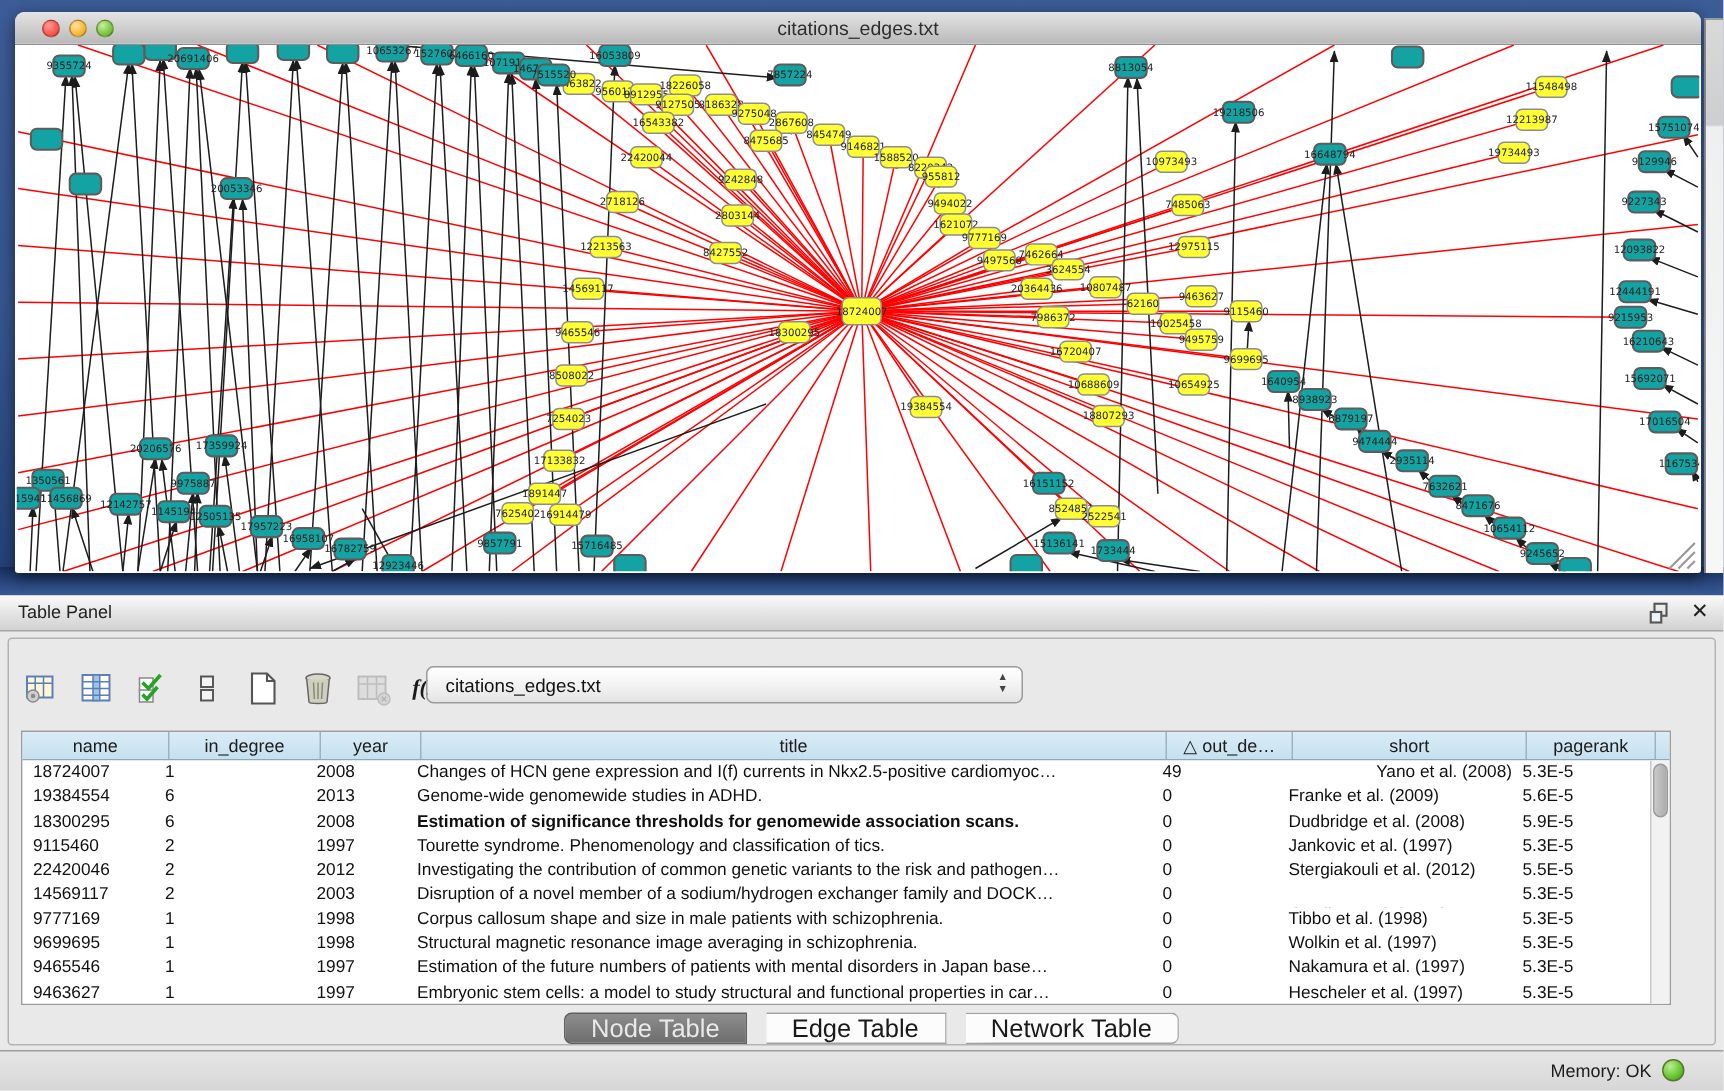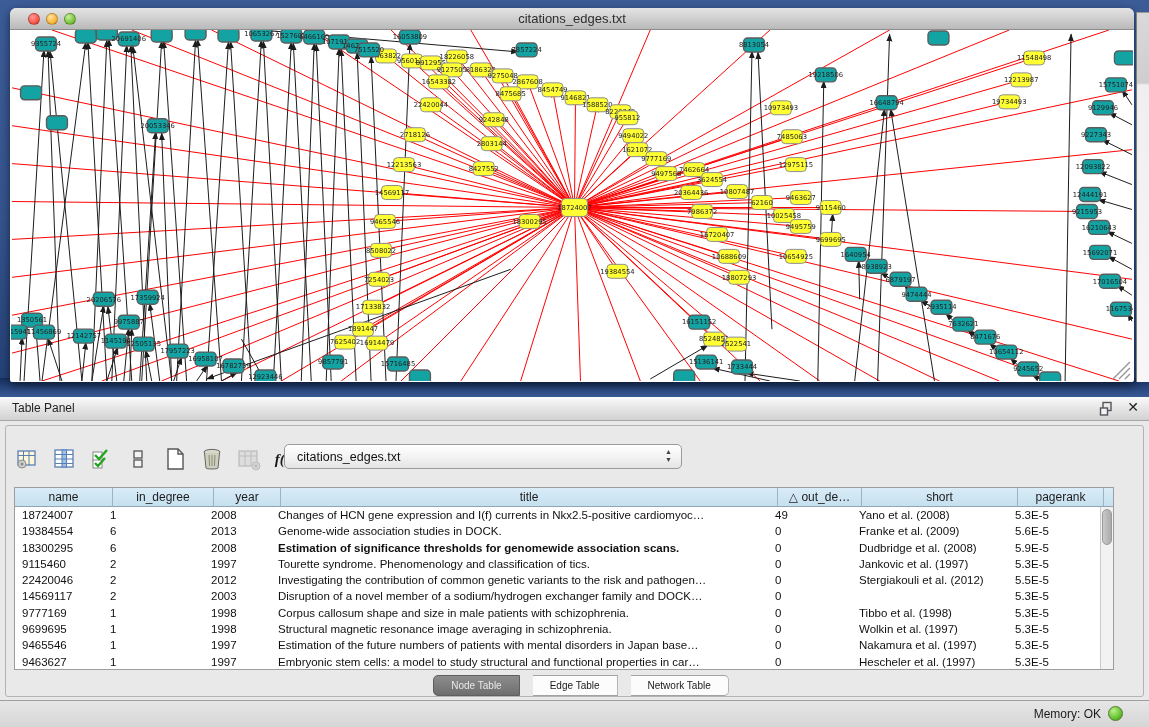--- a/index.html
+++ b/index.html
@@ -64,21 +64,21 @@
   #tbody { position:relative; }
   .tr { display:flex; height:16.3px; background:#fff; }
   .td { font-size:11.5px; color:#101010; line-height:16px; padding-left:7px;
     overflow:hidden; white-space:nowrap; flex:none; }
   #vscroll { position:absolute; right:0; top:19px; width:13px; height:163px; background:#f2f2f2; border-left:1px solid #c9c9c9; }
   #vthumb { position:absolute; left:1px; top:2px; width:10px; height:36px; border-radius:6px;
     background:linear-gradient(90deg,#c9c9c9,#ababab); border:1px solid #9a9a9a; }
 
   
   #tp-tabs { position:absolute; left:0; right:0; top:249px; display:flex; justify-content:center; }
-  .seg { height:21px; line-height:20px; font-size:10px; padding:0 17px; background:#fcfcfc;
+  .seg { height:21px; line-height:20px; font-size:17px; padding:0 17px; background:#fcfcfc;
     border-top:1px solid #a2a2a2; border-bottom:1px solid #a2a2a2; border-right:1px solid #b5b5b5; color:#1a1a1a;margin-left:13px; }
   .seg:first-child { border-left:1px solid #a2a2a2; border-radius:5px 0 0 5px; }
   .seg:last-child  { border-radius:0 5px 5px 0; }
   .seg.active { background:linear-gradient(180deg,#8d8d8d,#6e6e6e); color:#e9e9e9;
     border-color:#5f5f5f; }
 
   
   #statusbar { position:absolute; left:0; top:700px; width:1149px; height:27px;
     background:linear-gradient(180deg,#e6e6e6 0%,#d6d6d6 100%); border-top:1px solid #9e9e9e; }
   #mem-label { position:absolute; right:48px; top:6px; font-size:12px; color:#1c1c1c; }
@@ -872,28 +872,28 @@
             <div class="th" style="width: 156px;">short</div>
             <div class="th" style="width: 86px;">pagerank</div>
           </div>
       <div id="tbody">
             <div class="tr">
               <div class="td" style="width: 88px;">18724007</div>
               <div class="td" style="width: 101px;">1</div>
               <div class="td" style="width: 67px;">2008</div>
               <div class="td" style="width: 497px;">Changes of HCN gene expression and I(f) currents in Nkx2.5-positive cardiomyoc…</div>
               <div class="td" style="width: 84px;">49</div>
-              <div class="td" style="width: 156px;">Yano et al. (2008)</div>
+              <div class="td" style="width: 156px; text-align: right;">Yano et al. (2008)</div>
               <div class="td" style="width: 86px;">5.3E-5</div>
             </div>
             <div class="tr">
               <div class="td" style="width: 88px;">19384554</div>
               <div class="td" style="width: 101px;">6</div>
               <div class="td" style="width: 67px;">2013</div>
-              <div class="td" style="width: 497px;">Genome-wide association studies in DOCK.</div>
+              <div class="td" style="width: 497px;">Genome-wide genomewide studies in ADHD.</div>
               <div class="td" style="width: 84px;">0</div>
               <div class="td" style="width: 156px;">Franke et al. (2009)</div>
               <div class="td" style="width: 86px;">5.6E-5</div>
             </div>
             <div class="tr">
               <div class="td" style="width: 88px;">18300295</div>
               <div class="td" style="width: 101px;">6</div>
               <div class="td" style="width: 67px;">2008</div>
               <div class="td" style="width: 497px; font-weight: bold;">Estimation of significance thresholds for genomewide association scans.</div>
               <div class="td" style="width: 84px;">0</div>

